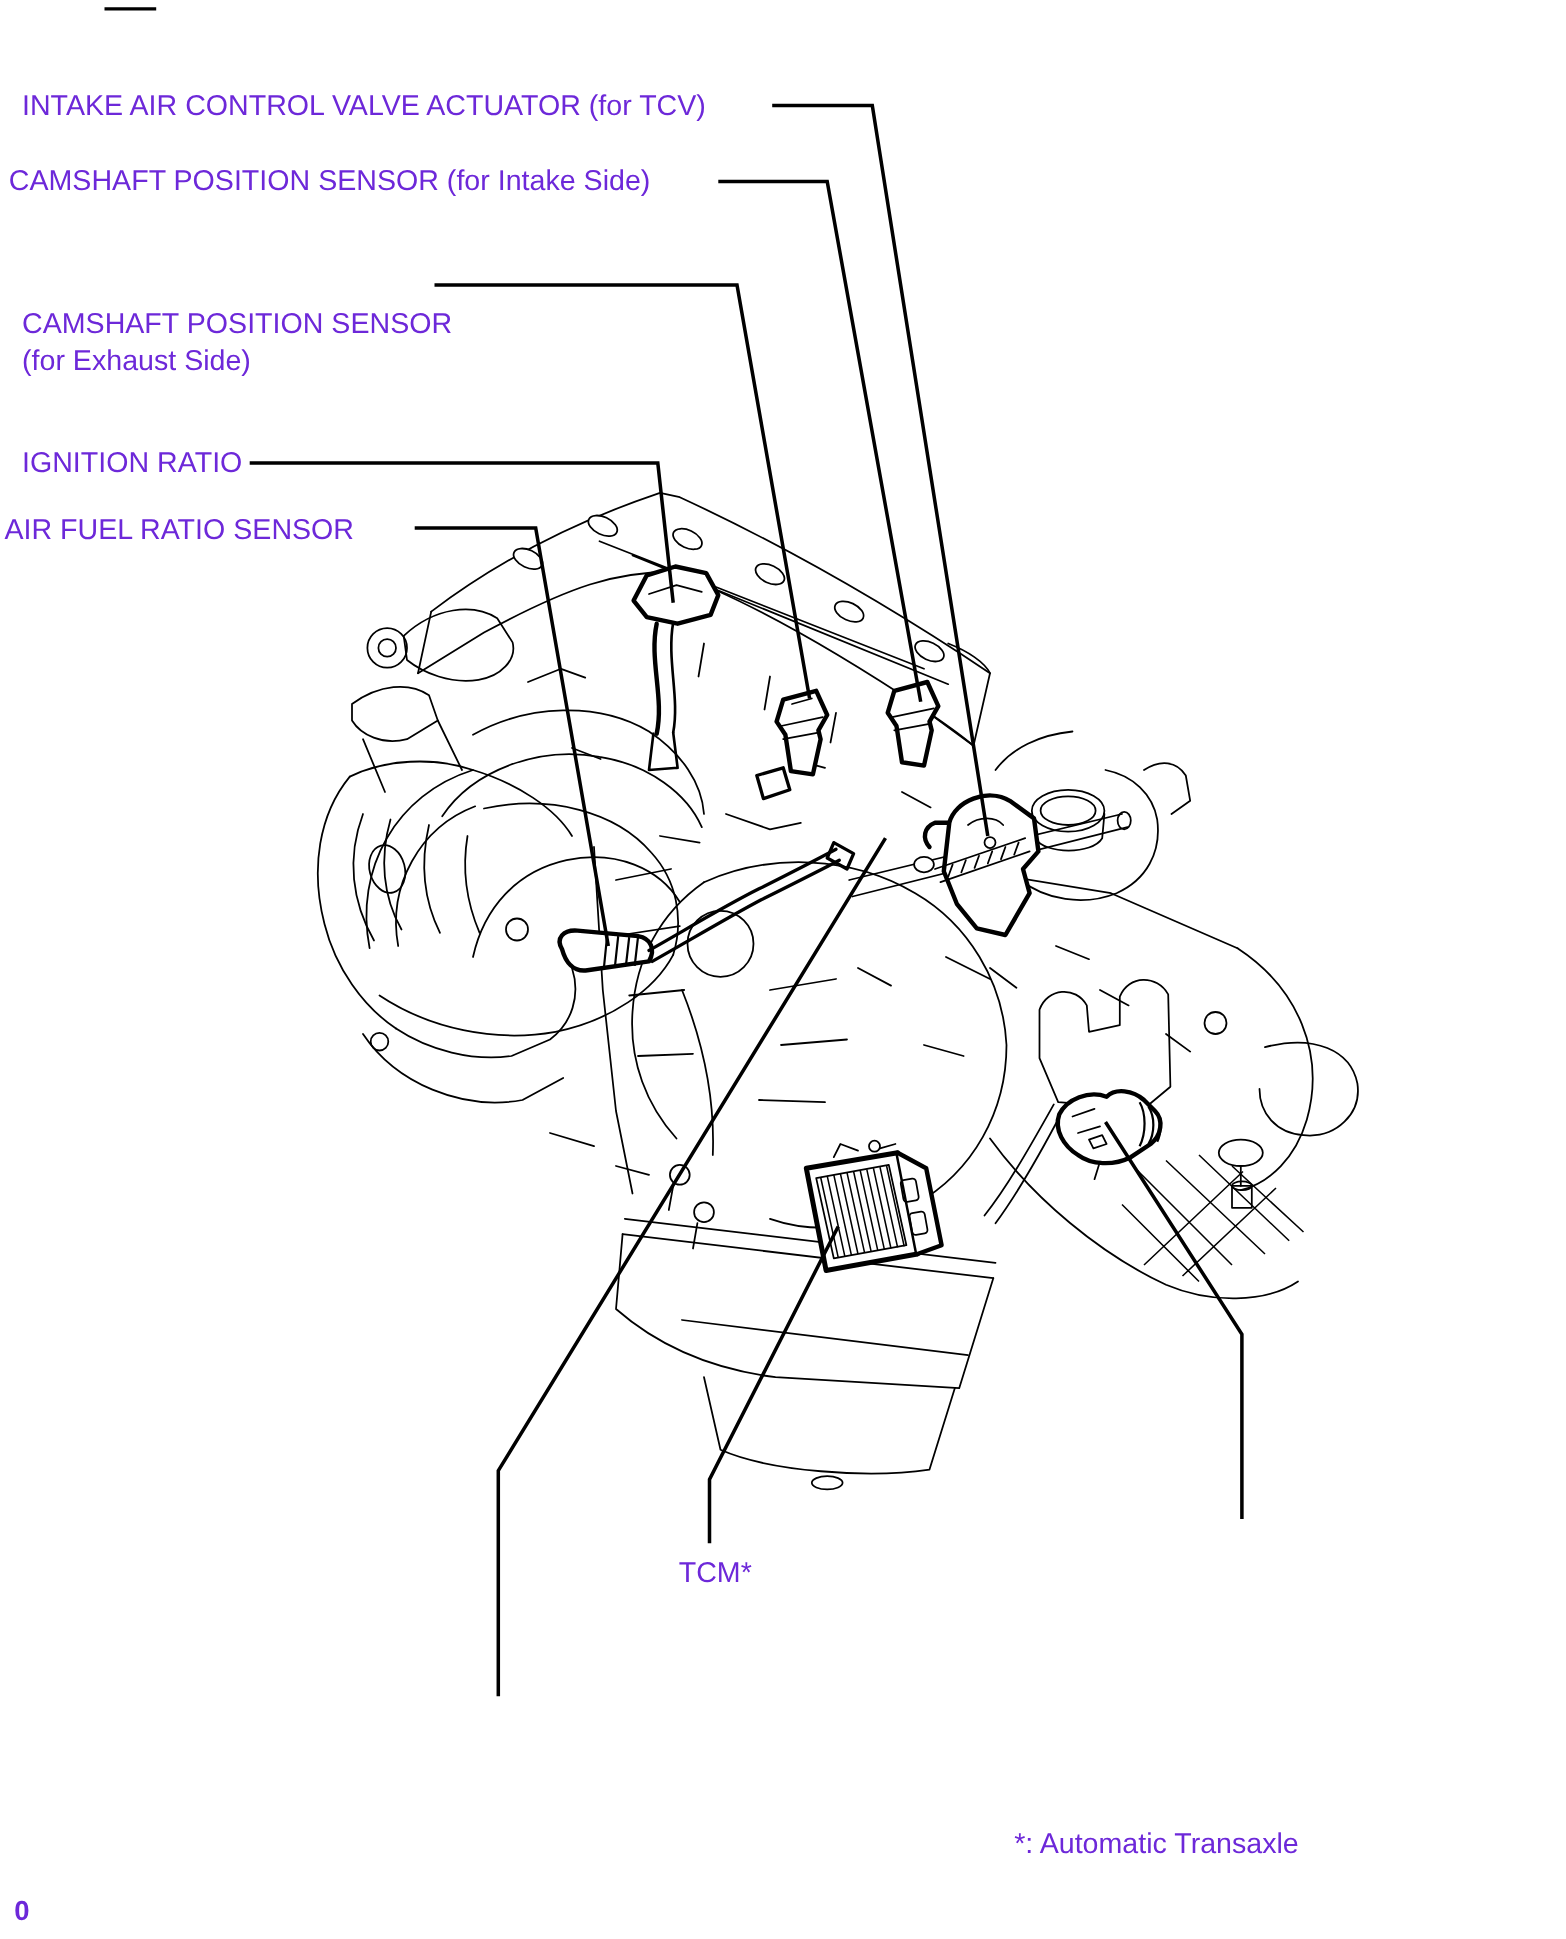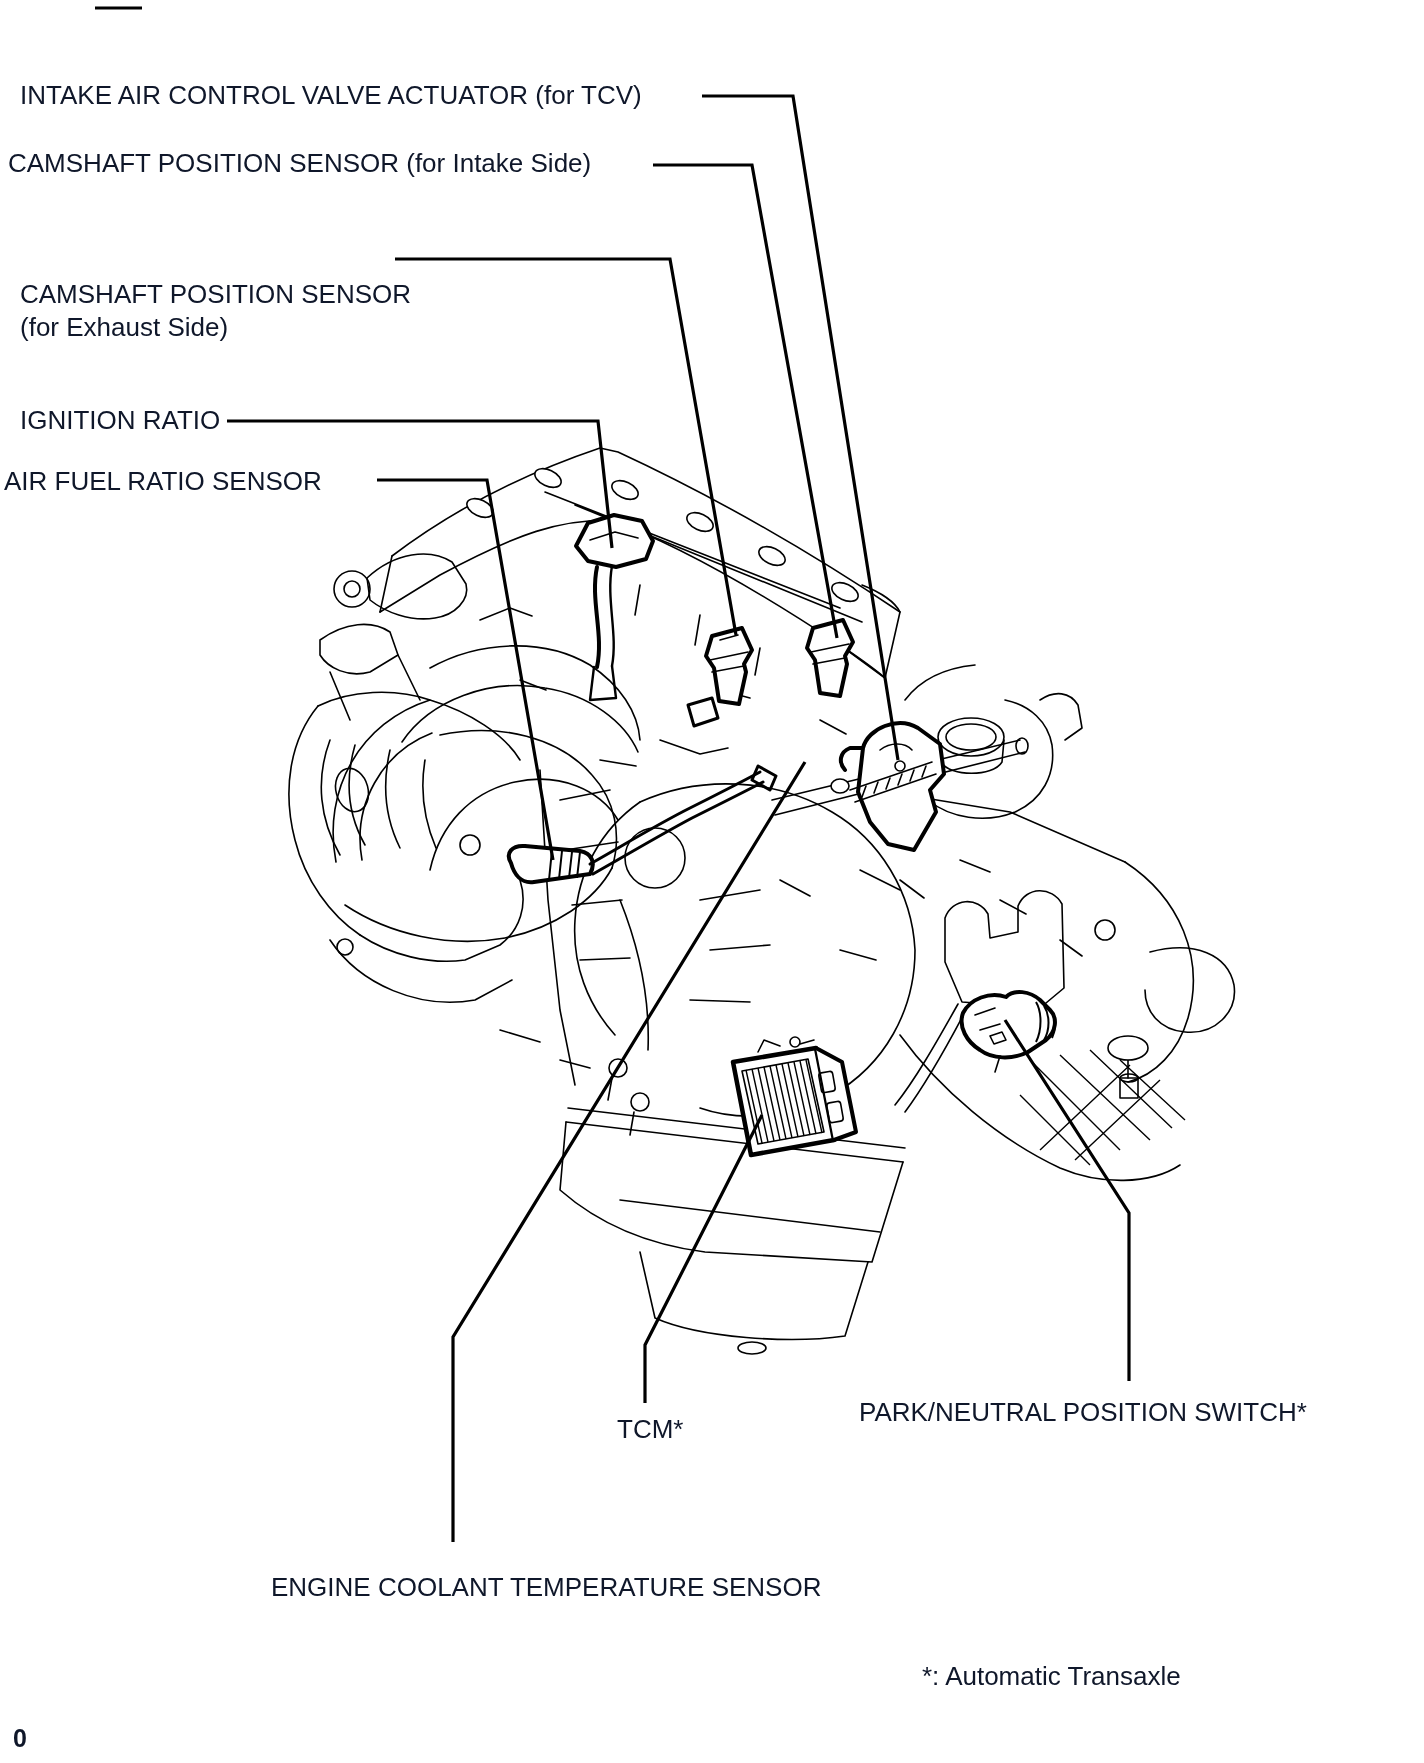--- a/index.html
+++ b/index.html
@@ -1,17 +1,17 @@
 <!DOCTYPE html>
 <html><head>
 <meta charset="utf-8">
 <style>
   html,body{margin:0;padding:0;background:#fff;}
   .page{position:relative;width:1424px;height:1763px;background:#ffffff;overflow:hidden;
-        font-family:"Liberation Sans","DejaVu Sans",sans-serif;color:#0f172a;}
+        font-family:"Liberation Sans","DejaVu Sans",sans-serif;color:#6d28d9;}
   .art{position:absolute;left:0;top:0;}
   .lbl{position:absolute;font-size:26px;line-height:1.2;white-space:nowrap;transform:translateY(-50%);}
   .lbl2{position:absolute;font-size:26px;line-height:33px;white-space:nowrap;}
   .lbl2 span{display:block;}
   .footnote{position:absolute;font-size:26px;white-space:nowrap;transform:translateY(-50%);}
   .pagenum{position:absolute;font-size:25px;font-weight:bold;transform:translateY(-50%);}
   
   .thin{fill:none;stroke:#000;stroke-width:1.6;stroke-linecap:round;stroke-linejoin:round;}
   .thinf{fill:#fff;stroke:#000;stroke-width:1.6;stroke-linejoin:round;}
   .comp{fill:#fff;stroke:#000;stroke-width:4;stroke-linecap:round;stroke-linejoin:round;}
@@ -181,22 +181,20 @@
 
   <div class="lbl2" style="left:20px;top:243px;margin-top:35px;">
     <span>CAMSHAFT POSITION SENSOR</span>
     <span>(for Exhaust Side)</span>
   </div>
 
   <div class="lbl" style="left:20px;top:421px;">IGNITION RATIO</div>
 
   <div class="lbl" style="left:4px;top:482px;">AIR FUEL RATIO SENSOR</div>
 
-  <div class="lbl" style="left:859px;top:1413px;">PARK/NEUTRAL POSITION SWITCH*</div>
 
   <div class="lbl" style="left:617px;top:1430px;">TCM*</div>
 
-  <div class="lbl" style="left:271px;top:1588px;">ENGINE COOLANT TEMPERATURE SENSOR</div>
 
   <div class="footnote" style="left:922px;top:1676px;">*: Automatic Transaxle</div>
 
   <div class="pagenum" style="left:13px;top:1738px;">0</div>
 </div>
 
 </body></html>

